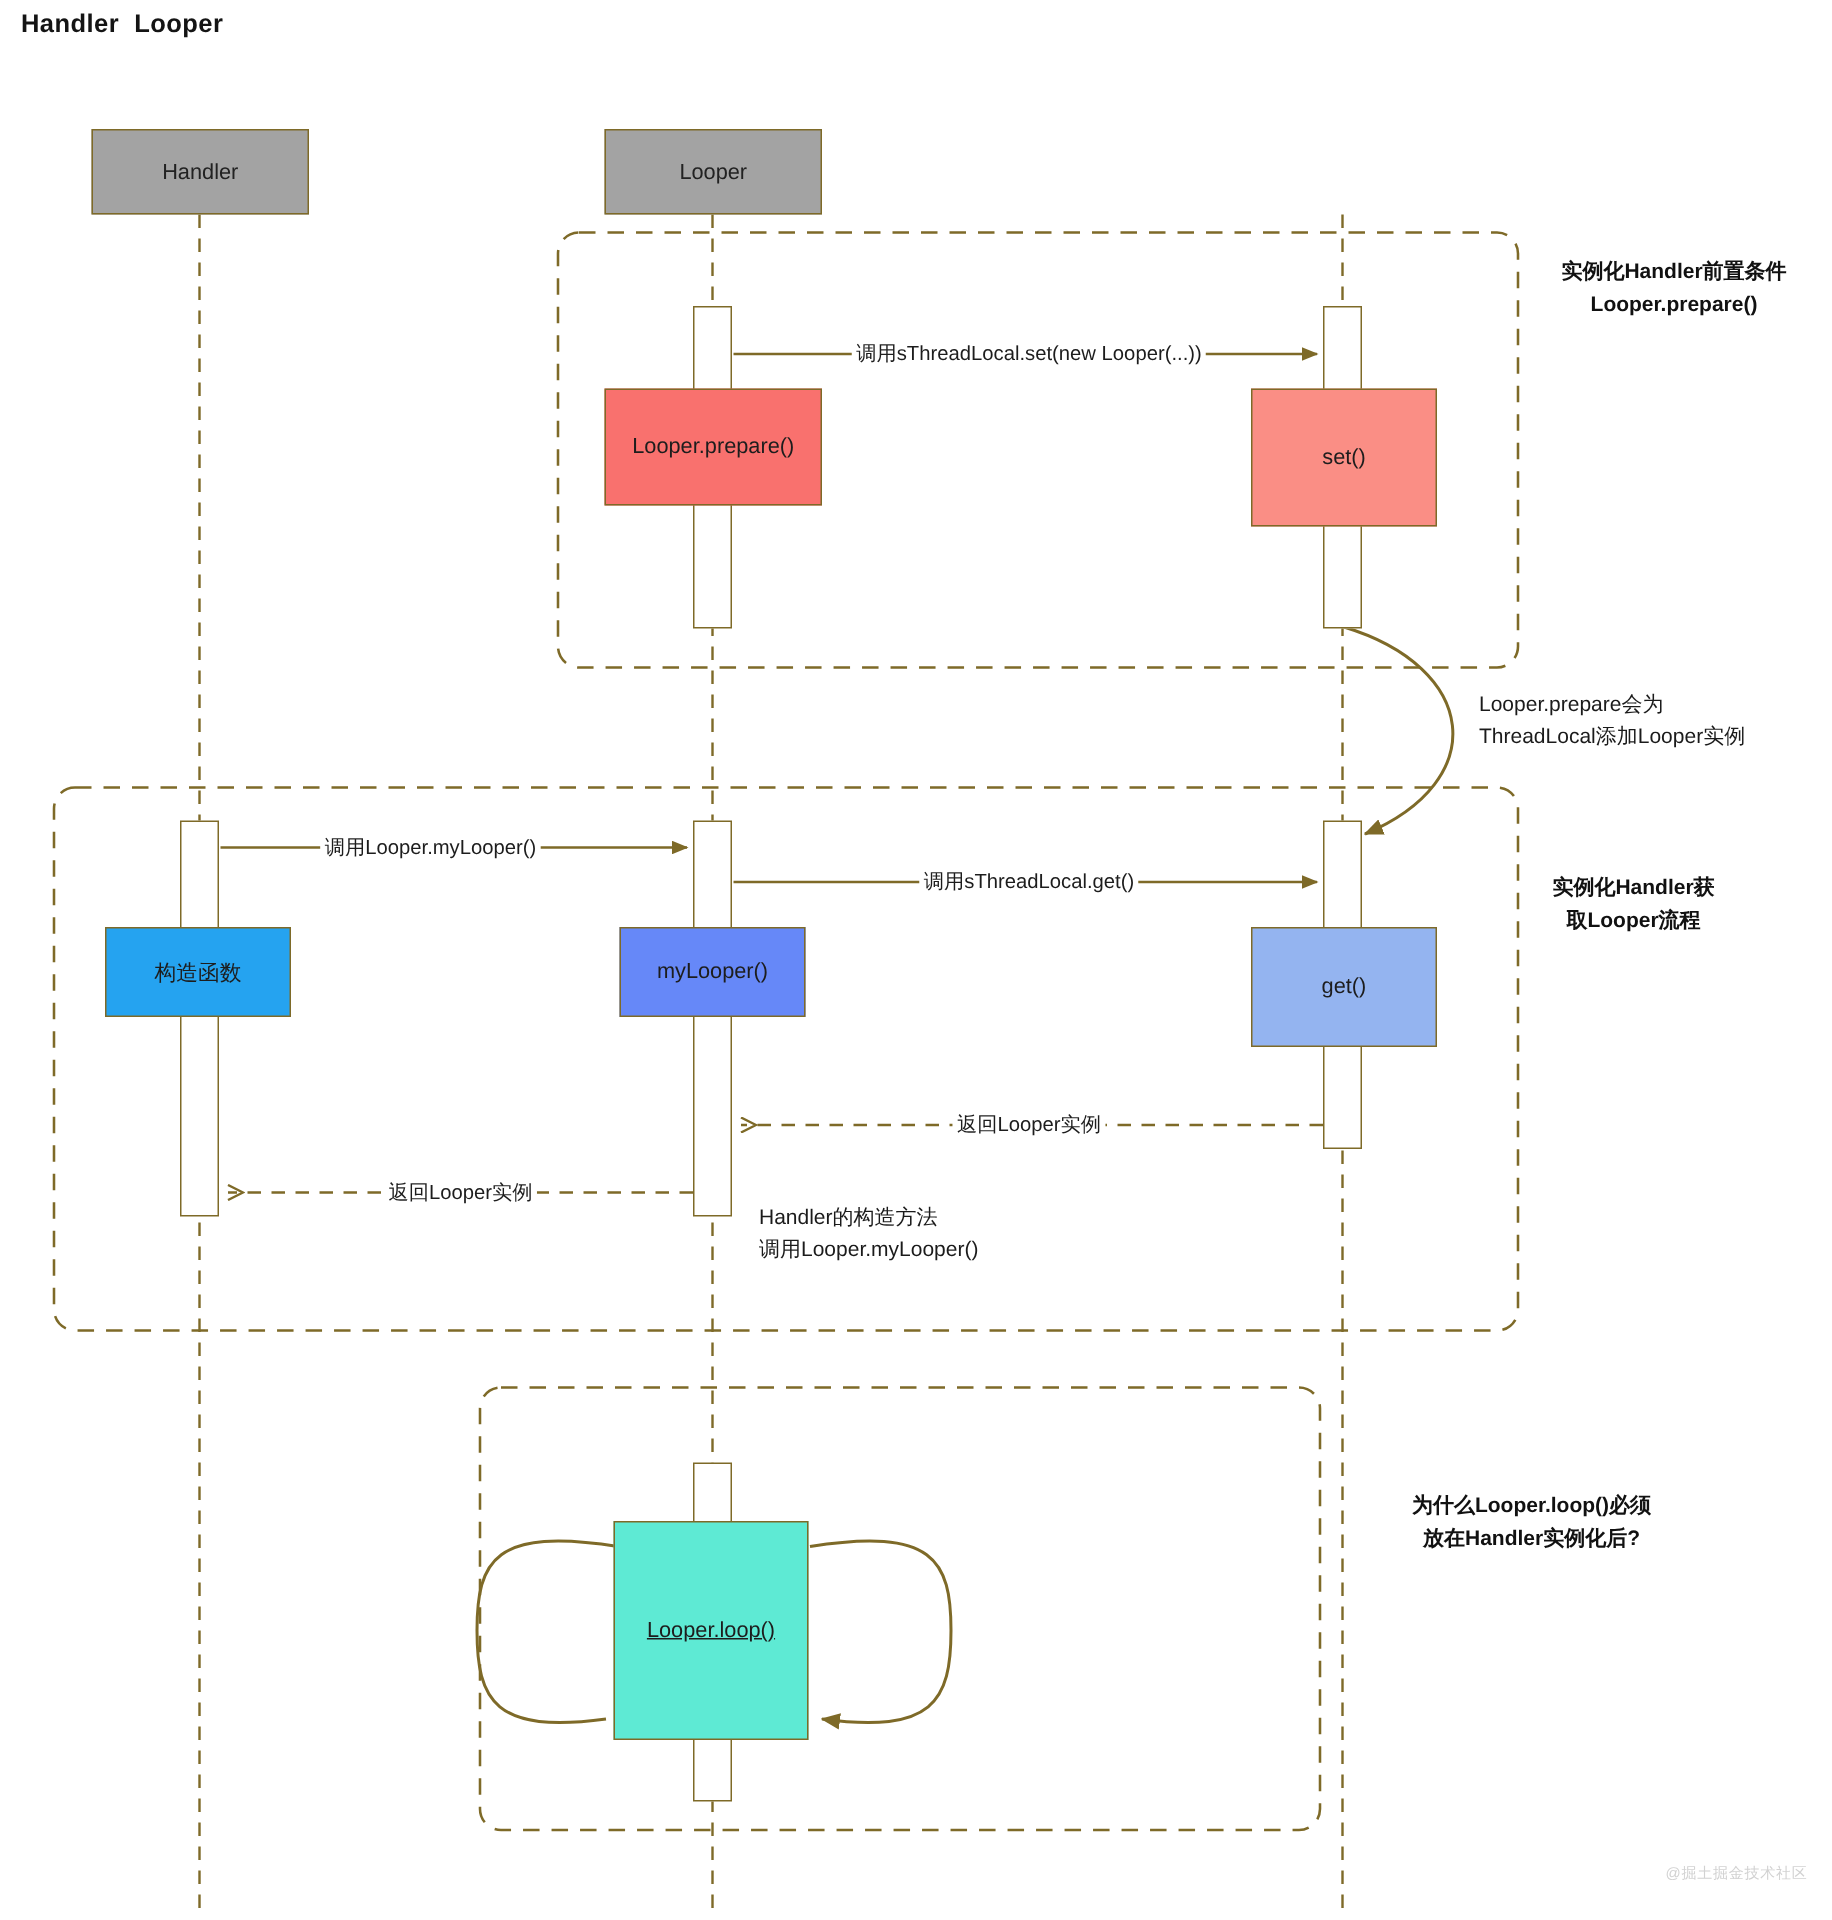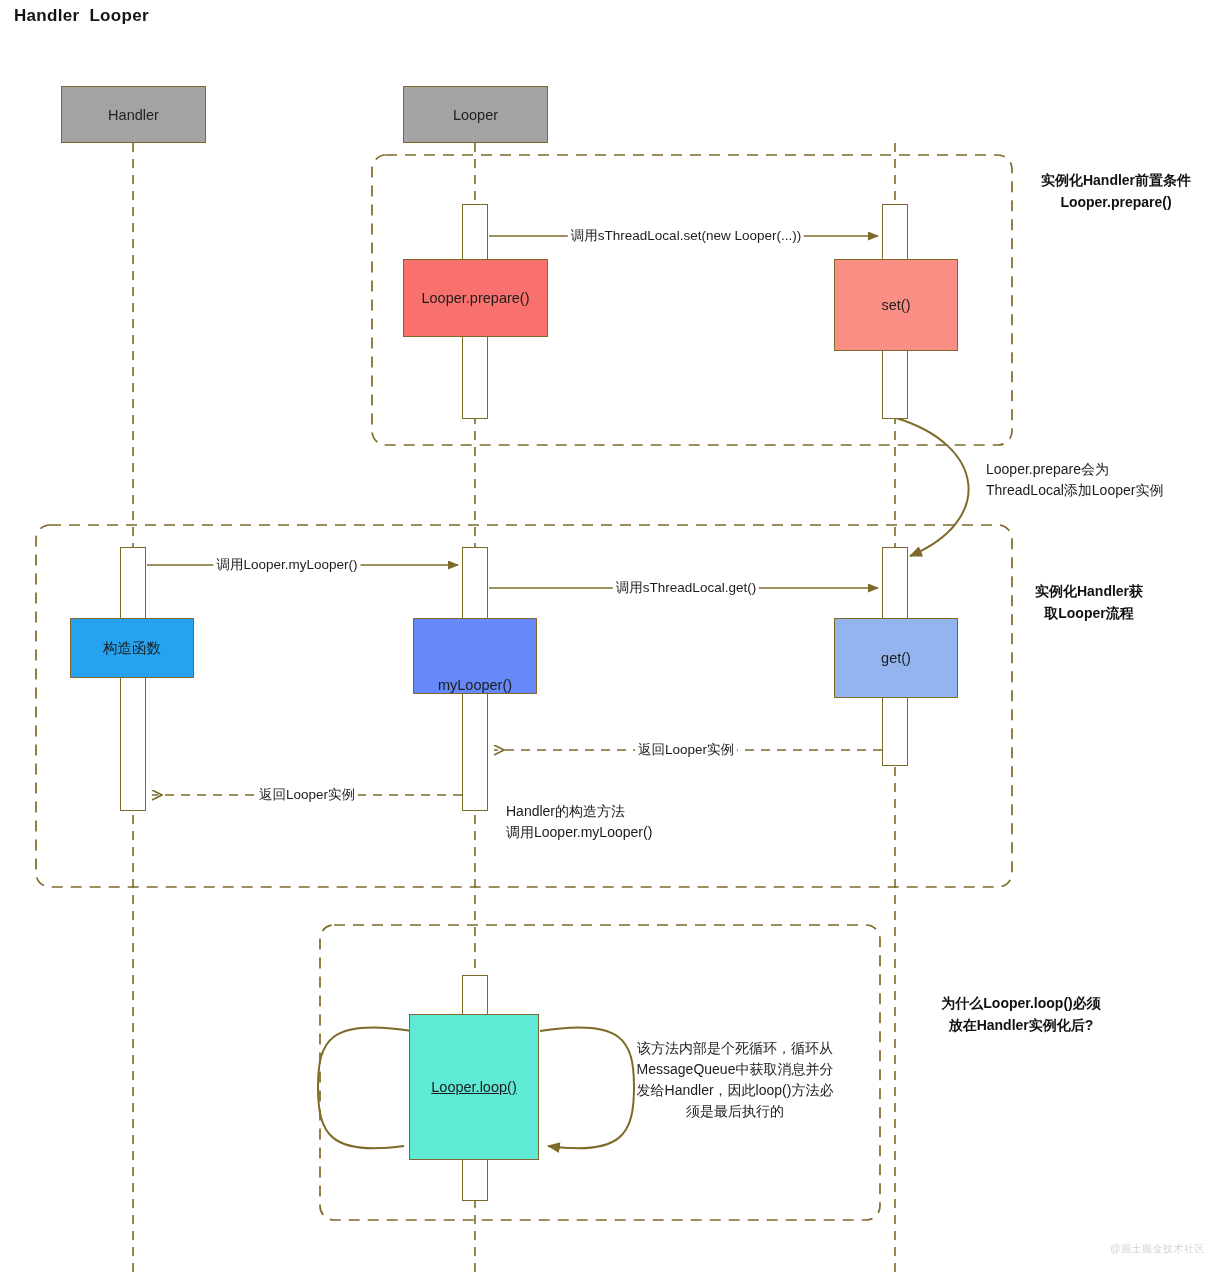--- a/index.html
+++ b/index.html
@@ -136,45 +136,41 @@
   <div class="act-box" style="left:403px;top:259px;width:145px;height:78px;background:#f9716e;">
     <span>Looper.prepare()</span>
   </div>
   <div class="act-box" style="left:834px;top:259px;width:124px;height:92px;background:#fa8e85;">
     <span>set()</span>
   </div>
 
   <div class="act-box" style="left:70px;top:618px;width:124px;height:60px;background:#25a3f0;">
     <span>构造函数</span>
   </div>
-  <div class="act-box" style="left:413px;top:618px;width:124px;height:76px;background:#6688f8;align-items:flex-end;">
+  <div class="act-box" style="left:413px;top:618px;width:124px;height:60px;background:#6688f8;">
     <span>myLooper()</span>
   </div>
   <div class="act-box" style="left:834px;top:618px;width:124px;height:80px;background:#94b4f0;">
     <span>get()</span>
   </div>
 
   <div class="act-box" style="left:409px;top:1014px;width:130px;height:146px;background:#5eead4;text-decoration:underline;">
     <span>Looper.loop()</span>
   </div>
 
   <div class="msg-label" style="left:686px;top:236px;">调用sThreadLocal.set(new Looper(...))</div>
   <div class="msg-label" style="left:287px;top:565px;">调用Looper.myLooper()</div>
   <div class="msg-label" style="left:686px;top:588px;">调用sThreadLocal.get()</div>
   <div class="msg-label" style="left:686px;top:750px;">返回Looper实例</div>
   <div class="msg-label" style="left:307px;top:795px;">返回Looper实例</div>
 
   <div class="note" style="left:986px;top:459px;">Looper.prepare会为
 ThreadLocal添加Looper实例</div>
   <div class="note" style="left:506px;top:801px;">Handler的构造方法
 调用Looper.myLooper()</div>
-  <div class="note center" style="left:620px;top:1038px;width:230px;">该方法内部是个死循环，循环从
-MessageQueue中获取消息并分
-发给Handler，因此loop()方法必
-须是最后执行的</div>
 
   <div class="group-label" style="left:1016px;top:169px;width:200px;">实例化Handler前置条件
 Looper.prepare()</div>
   <div class="group-label" style="left:1014px;top:580px;width:150px;">实例化Handler获
 取Looper流程</div>
   <div class="group-label" style="left:906px;top:992px;width:230px;">为什么Looper.loop()必须
 放在Handler实例化后?</div>
 
   <div class="watermark">@掘土掘金技术社区</div>
 

